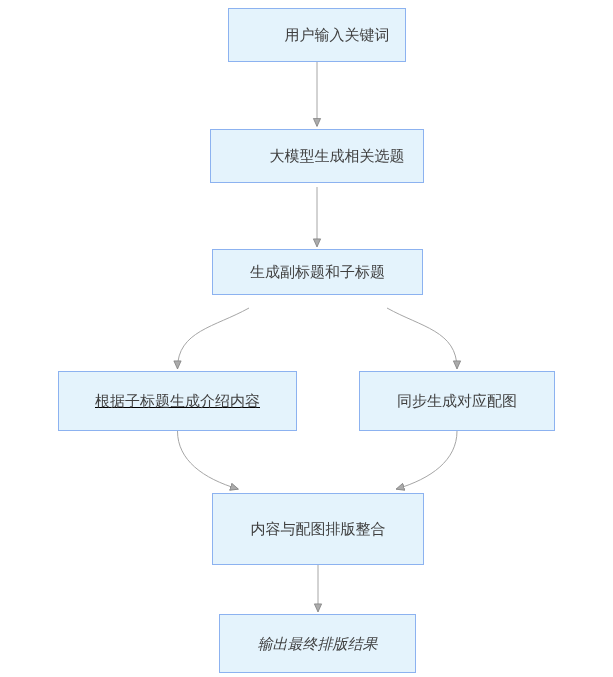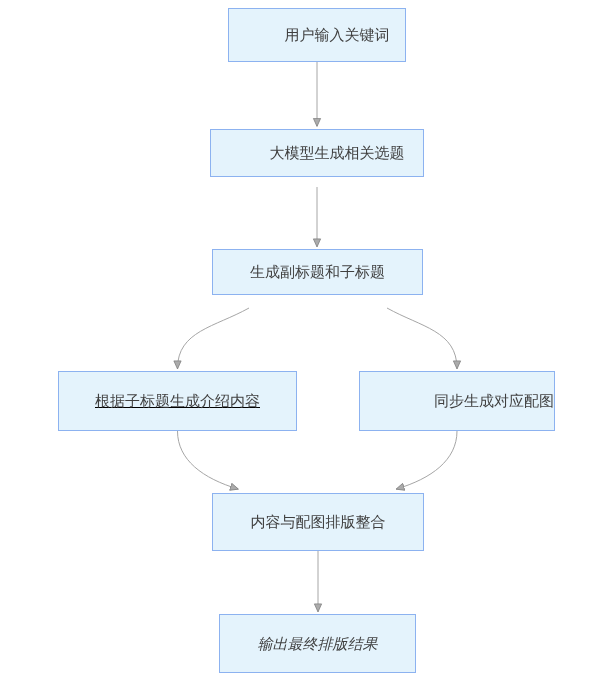--- a/index.html
+++ b/index.html
@@ -63,37 +63,37 @@
     <path class="edge" d="M387 308 C 421 327, 457 331, 457 368.5" marker-end="url(#arrowhead)"></path>
     <path class="edge" d="M177.5 431 C 177.5 460, 203 478.5, 238 489" marker-end="url(#arrowhead)"></path>
     <path class="edge" d="M457 431 C 457 460, 431.5 478.5, 396.5 489" marker-end="url(#arrowhead)"></path>
     <path class="edge" d="M318 551 L318 611.5" marker-end="url(#arrowhead)"></path>
   </svg>
 
   <div class="node" style="left:228px; top:8px; width:178px; height:54px;padding-left:40px;">
     <span class="node-label">用户输入关键词</span>
   </div>
 
-  <div class="node" style="left:210px; top:129px; width:214px; height:48px;padding-left:40px;">
+  <div class="node" style="left:210px; top:129px; width:214px; height:54px;padding-left:40px;">
     <span class="node-label">大模型生成相关选题</span>
   </div>
 
   <div class="node" style="left:212px; top:249px; width:211px; height:46px;">
     <span class="node-label">生成副标题和子标题</span>
   </div>
 
   <div class="node" style="left:58px; top:371px; width:239px; height:60px;text-decoration:underline;">
     <span class="node-label">根据子标题生成介绍内容</span>
   </div>
 
-  <div class="node" style="left:359px; top:371px; width:196px; height:60px;justify-content:flex-end;">
+  <div class="node" style="left:359px; top:371px; width:196px; height:60px;">
     <span class="node-label">同步生成对应配图</span>
   </div>
 
-  <div class="node" style="left:212px; top:493px; width:212px; height:58px;text-align:right;">
+  <div class="node" style="left:212px; top:493px; width:212px; height:72px;text-align:right;">
     <span class="node-label">内容与配图排版整合</span>
   </div>
 
   <div class="node" style="left:219px; top:614px; width:197px; height:59px;font-style:italic;">
     <span class="node-label">输出最终排版结果</span>
   </div>
 
 </div>
 
 </body></html>

